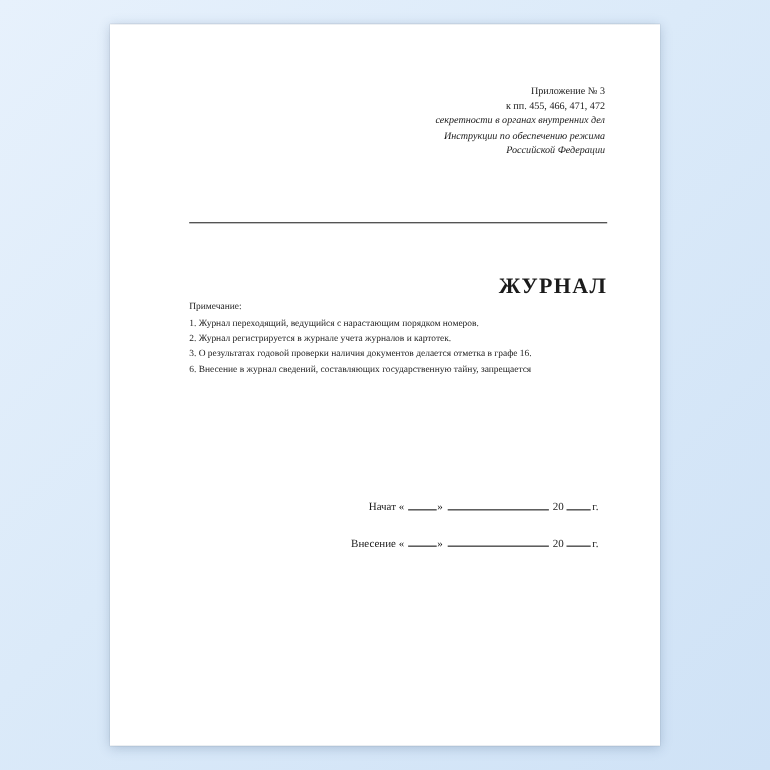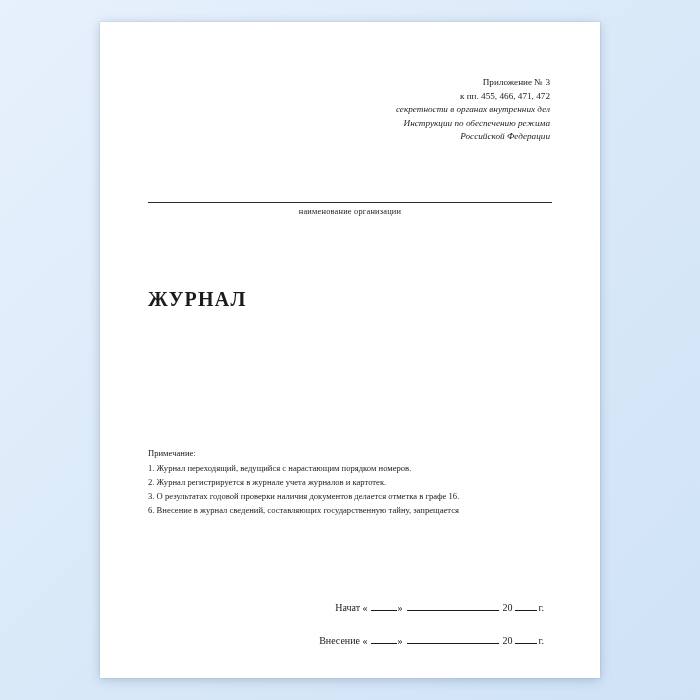--- a/index.html
+++ b/index.html
@@ -28,21 +28,21 @@
     background: #ffffff;
     box-shadow: 0 2px 10px rgba(60, 90, 130, 0.28), 0 0 1px rgba(0,0,0,0.25);
   }
   .page {
     position: absolute;
     left: 0;
     top: 0;
     width: 500px;
     height: 656px;
     box-sizing: border-box;
-    padding: 40px 48px 34px 48px;
+    padding: 40px 48px 34px 72px;
     color: #1b1b1b;
   }
 
   
   .appendix {
     text-align: right;
     font-size: 9.2px;
     line-height: 1.48;
     margin-top: 14px;
     margin-right: 2px;
@@ -66,49 +66,48 @@
   }
   .org-caption {
     font-size: 8.4px;
     margin-top: 4px;
     color: #1e1e1e;
     letter-spacing: 0.2px;
   }
 
   
   .title-block {
-    margin-top: 72px;
-    text-align: left;
+    margin-top: 46px;
+    text-align: right;
   }
   .title-main {
     font-size: 20px;
     font-weight: bold;
     letter-spacing: 1.2px;
   }
   .title-sub {
     font-size: 14.5px;
     font-weight: bold;
     margin-top: 11px;
     letter-spacing: 0.1px;
   }
 
   
   .notes {
-    margin-top: 136px;
     font-size: 8.6px;
     line-height: 1.62;
     text-align: left;
   }
   .notes .note-head {
     margin-bottom: 1px;
   }
 
   
   .footer {
-    margin-top: 84px;
+    margin-top: 113px;
     font-size: 10px;
     padding-right: 8px;
   }
   .footer-row {
     display: flex;
     justify-content: flex-end;
     align-items: baseline;
     margin-bottom: 22px;
     white-space: nowrap;
   }
@@ -144,21 +143,20 @@
       <div class="appendix">
         <div>Приложение № 3</div>
         <div>к пп. 455, 466, 471, 472</div>
         <div class="italic">секретности в органах внутренних дел</div>
         <div class="italic">Инструкции по обеспечению режима</div>
         <div class="italic">Российской Федерации</div>
       </div>
 
       <div class="org-block">
         <div class="org-rule"></div>
-        <div class="org-caption">наименование организации</div>
       </div>
 
       <div class="title-block">
         <div class="title-main">ЖУРНАЛ</div>
       </div>
 
       <div class="notes">
         <div class="note-head">Примечание:</div>
         <div>1. Журнал переходящий, ведущийся с нарастающим порядком номеров.</div>
         <div>2. Журнал регистрируется в журнале учета журналов и картотек.</div>

